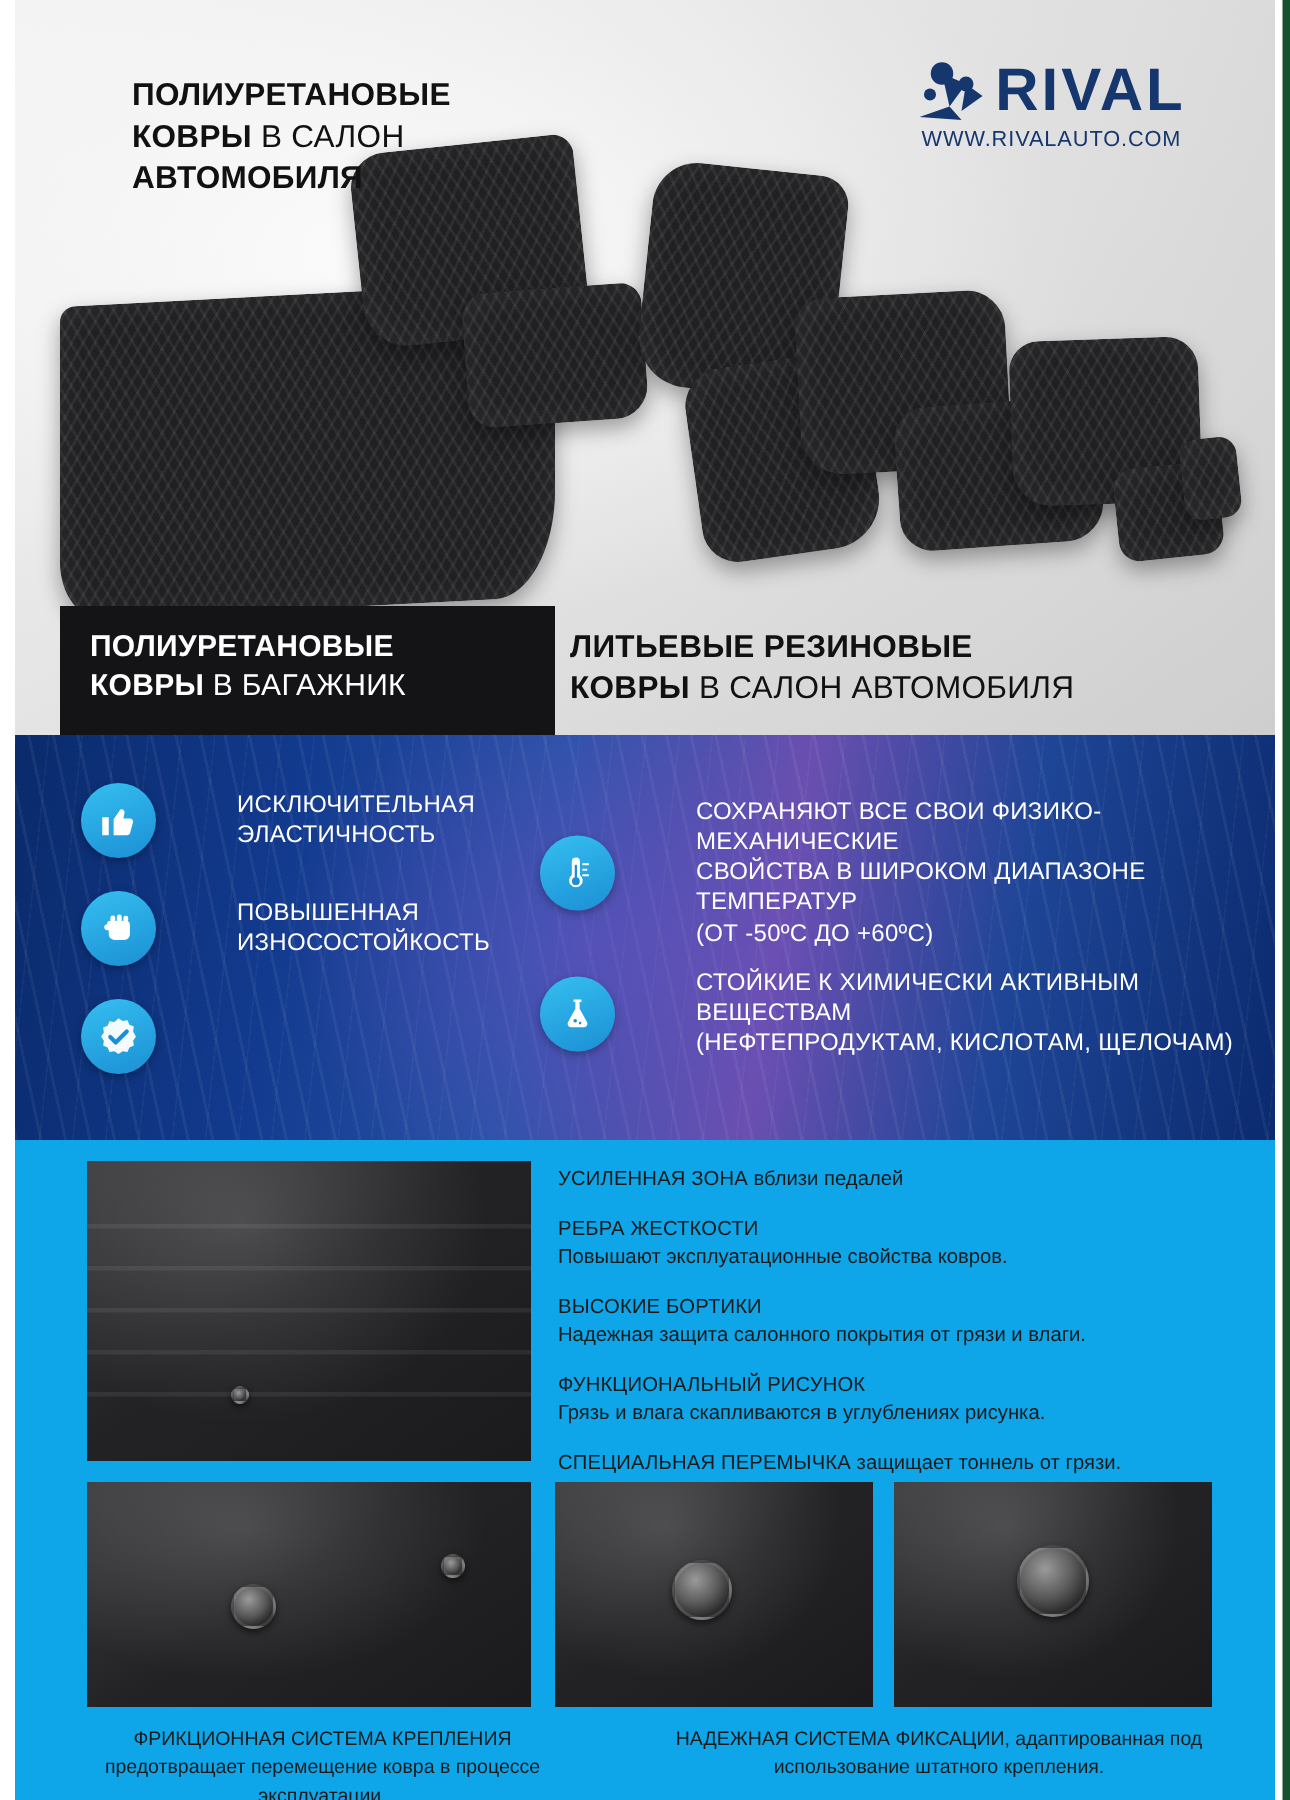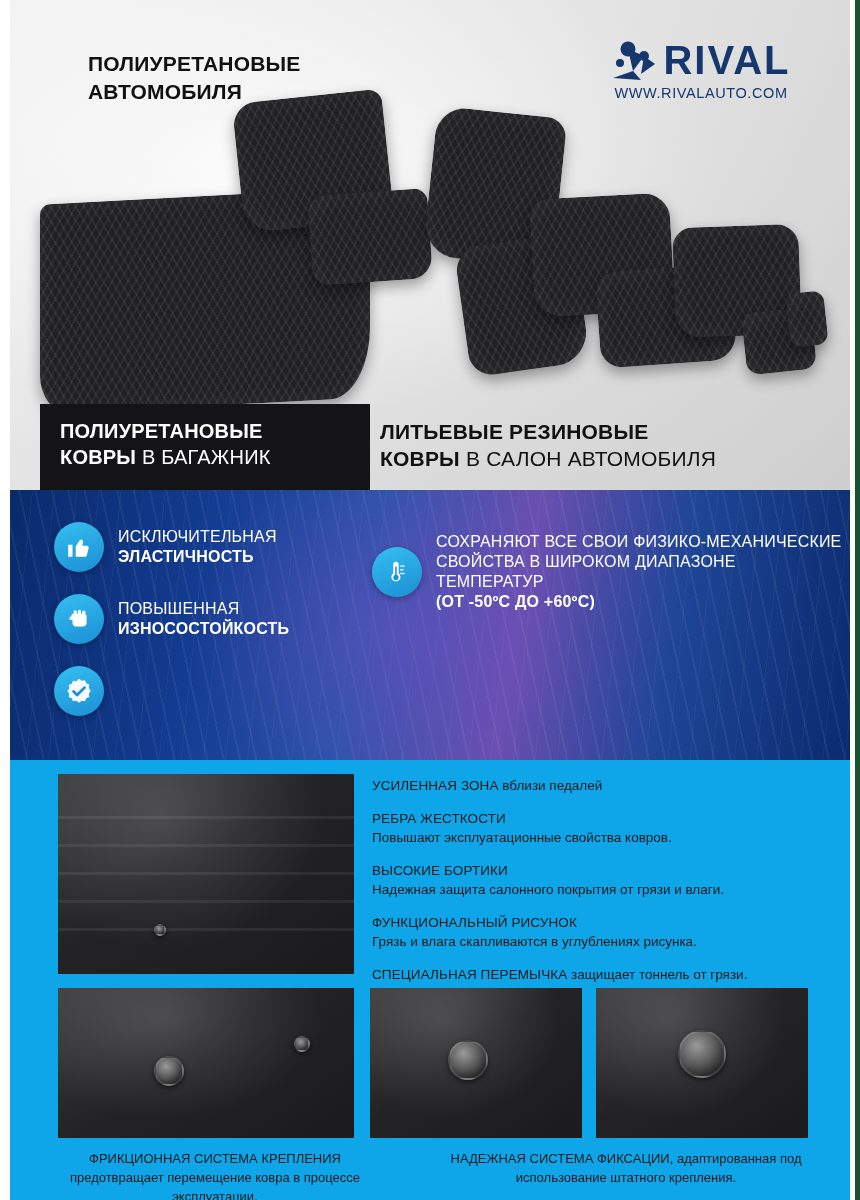--- a/index.html
+++ b/index.html
@@ -147,27 +147,27 @@
   }
   .feat-icon {
     width: 50px; height: 50px; border-radius: 50%;
     background: linear-gradient(160deg, #35bff0 0%, #1b8fd4 100%);
     display: flex; align-items: center; justify-content: center;
     color: #fff; font-size: 25px; line-height: 1;
     flex: 0 0 auto;
     box-shadow: 0 2px 6px rgba(0,0,0,0.3);
   }
   .feat-text { color: #fff; font-size: 16px; line-height: 1.26; letter-spacing: 0.2px; }
-  .feat-text b { font-weight: 700; }
+  .feat-text b { font-weight: 400; }
   #feat-1 { left: 44px; top: 32px; width: 280px; }
   #feat-2 { left: 44px; top: 104px; width: 280px; }
   #feat-3 { left: 44px; top: 176px; width: 300px; }
-  #feat-4 { left: 362px; top: 42px; width: 470px; }
+  #feat-4 { left: 350px; top: 42px; width: 470px; }
   #feat-5 { left: 350px; top: 156px; width: 470px; }
-  .feat-text .line { display: block; }
+  .feat-text .line { display: block; margin-left: 40px; }
 
   
   .details { position: relative; width: 840px; height: 497px; background: #0ea5e9; }
   .photo {
     position: absolute;
     background: #2a2a2c;
     background-image:
       linear-gradient(145deg, #3a3a3d 0%, #232326 45%, #1b1b1e 100%),
       repeating-linear-gradient(48deg, rgba(255,255,255,0.05) 0 2px, rgba(0,0,0,0) 2px 9px);
     background-blend-mode: normal, overlay;
@@ -220,20 +220,21 @@
     <div class="mat tex" id="mat-front-left"></div>
     <div class="mat tex" id="rub-a"></div>
     <div class="mat tex" id="rub-b"></div>
     <div class="mat tex" id="rub-c"></div>
     <div class="mat tex" id="rub-d"></div>
     <div class="mat tex" id="rub-e"></div>
     <div class="mat tex" id="rub-f"></div>
 
     <div class="hero-title">
       <span class="l1">ПОЛИУРЕТАНОВЫЕ</span>
+      <span class="l2"><b>КОВРЫ</b><span> В САЛОН</span></span>
       <span class="l3">АВТОМОБИЛЯ</span>
     </div>
 
     <div class="logo-box">
       <div class="logo-row">
         <span class="logo-mark">
           <svg width="46" height="42" viewBox="0 0 46 42" aria-hidden="true">
             <circle cx="17" cy="9" r="7.5" fill="#16376e"></circle>
             <circle cx="33" cy="16" r="5" fill="#16376e"></circle>
             <circle cx="9" cy="23" r="4" fill="#16376e"></circle>
@@ -309,20 +310,33 @@
           <rect x="15" y="12.8" width="4" height="1.2"></rect>
         </svg>
       </span>
       <span class="feat-text">
         <span class="line">СОХРАНЯЮТ ВСЕ СВОИ ФИЗИКО-МЕХАНИЧЕСКИЕ</span>
         <span class="line">СВОЙСТВА В ШИРОКОМ ДИАПАЗОНЕ  ТЕМПЕРАТУР</span>
         <b class="line">(ОТ -50ºС ДО +60ºС)</b>
       </span>
     </div>
 
+    <div class="feat" id="feat-5">
+      <span class="feat-icon">
+        <svg width="26" height="26" viewBox="0 0 24 24" fill="#fff" aria-hidden="true">
+          <path d="M9.6 3h4.8v1.6h-1.1v4.1l4.5 8.2c.8 1.5-.2 3.3-1.9 3.3H8.1c-1.7 0-2.7-1.8-1.9-3.3l4.5-8.2V4.6H9.6z"></path>
+          <circle cx="10.6" cy="16.2" r="1.1" fill="#1b8fd4"></circle>
+          <circle cx="13.6" cy="17.6" r="0.8" fill="#1b8fd4"></circle>
+        </svg>
+      </span>
+      <span class="feat-text">
+        <span class="line">СТОЙКИЕ К ХИМИЧЕСКИ АКТИВНЫМ ВЕЩЕСТВАМ</span>
+        <span class="line">(НЕФТЕПРОДУКТАМ, КИСЛОТАМ, ЩЕЛОЧАМ)</span>
+      </span>
+    </div>
   </section>
 
   <section class="details">
 
     <div class="photo" id="photo-main">
       <div class="gloss"></div>
       <div class="rib" style="top:42px"></div>
       <div class="rib" style="top:70px"></div>
       <div class="rib" style="top:98px"></div>
       <div class="rib" style="top:126px"></div>

